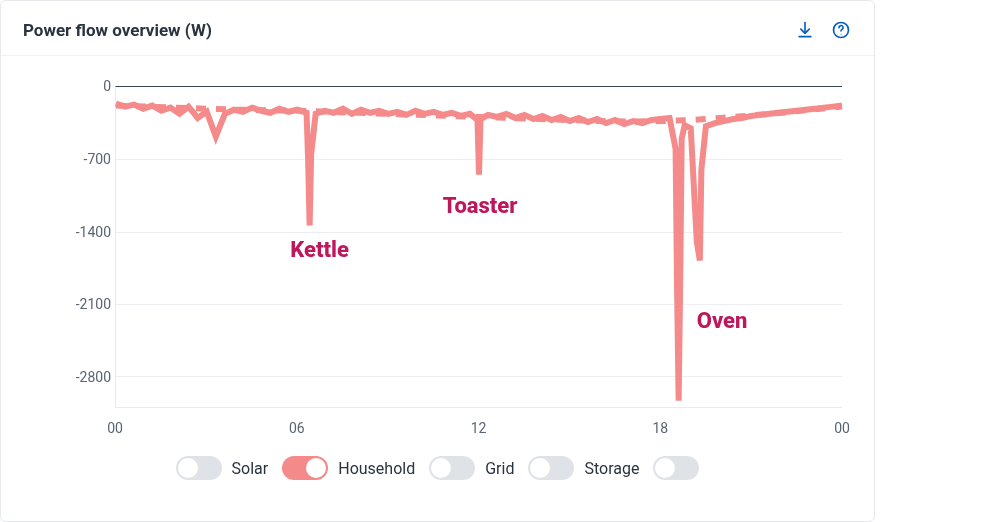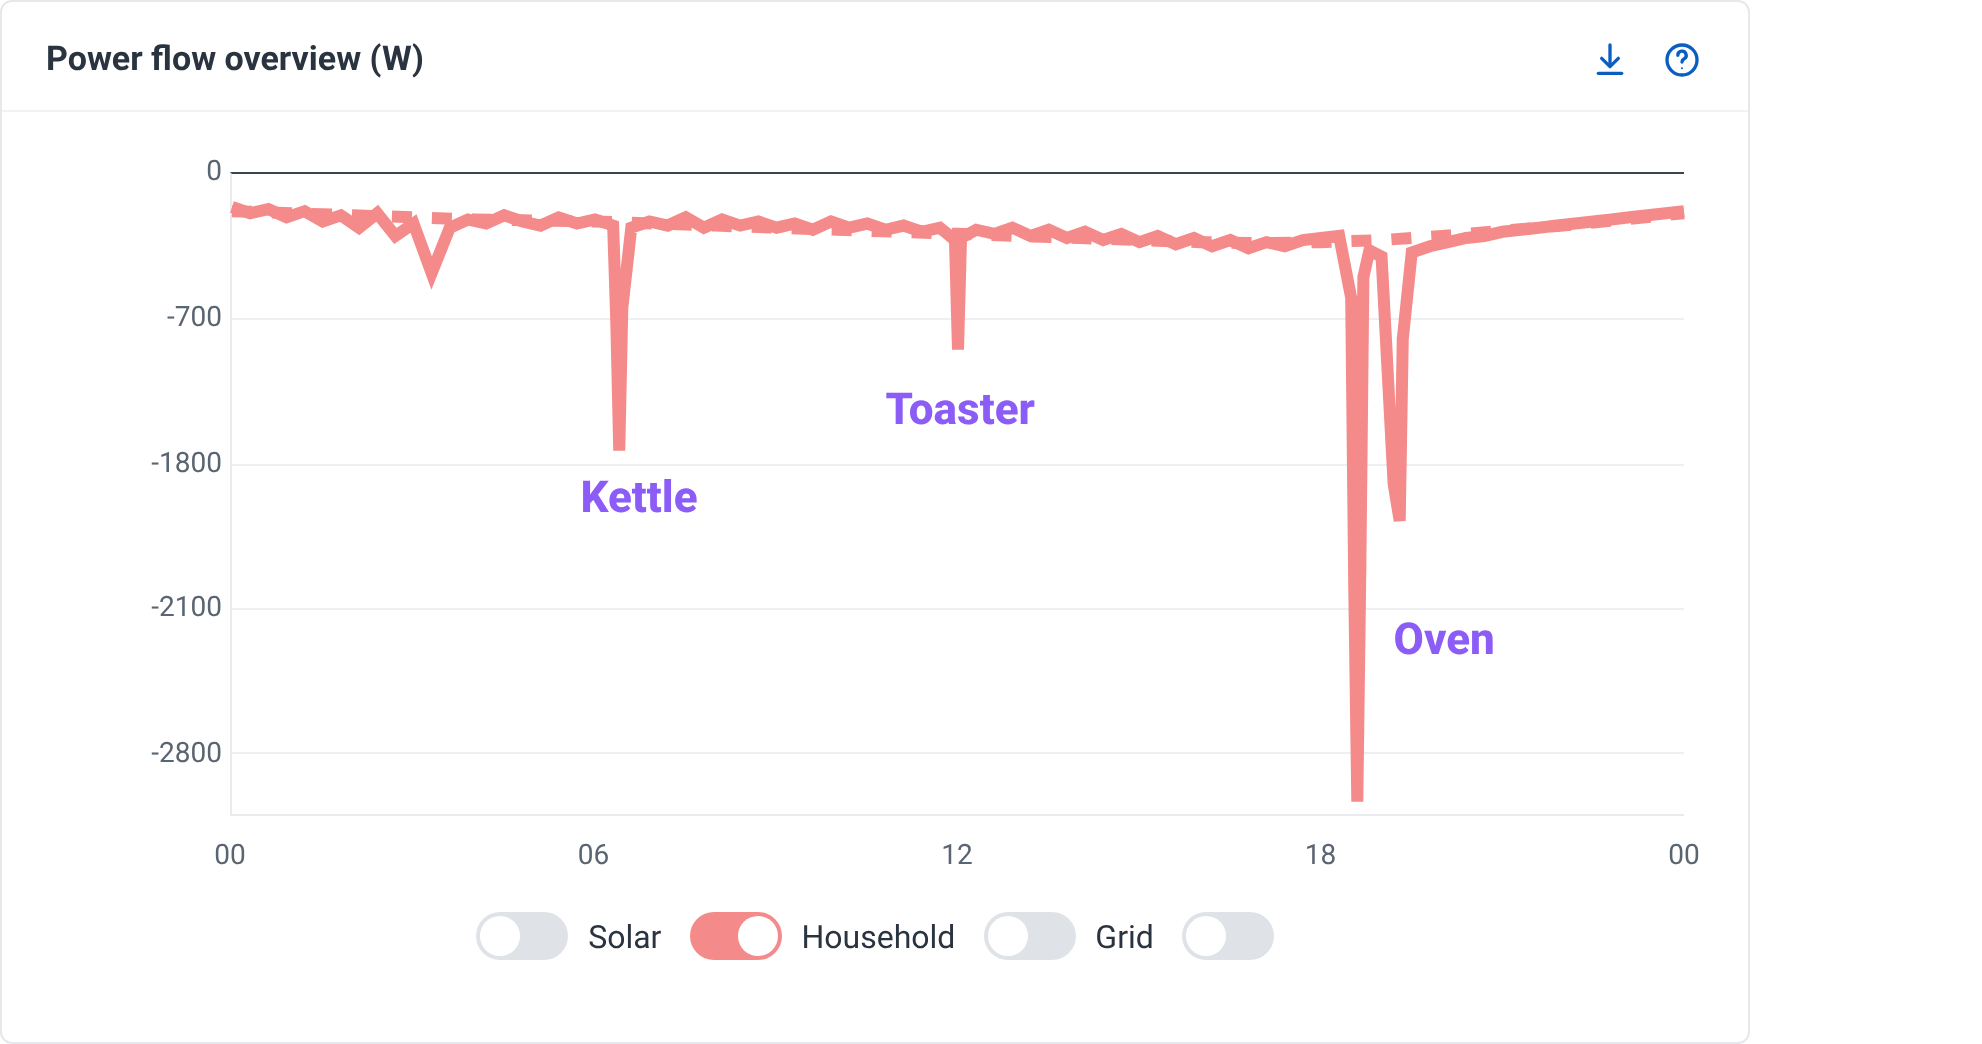--- a/index.html
+++ b/index.html
@@ -74,21 +74,21 @@
   .grid-line {
     position: absolute;
     left: 0; right: 0;
     height: 1px;
     background: #edeff2;
   }
   .annotation {
     position: absolute;
     font-size: 22px;
     font-weight: 800;
-    color: #8b5cf6;
+    color: #be185d;
     white-space: nowrap;
   }
   .legend-row {
     display: flex;
     align-items: flex-end;
     justify-content: center;
     gap: 14px;
     padding: 10px 20px 20px 20px;
     flex-wrap: nowrap;
   }
@@ -151,21 +151,21 @@
         </svg>
       </div>
     </div>
   </div>
 
   <div class="chart-area">
     <div class="chart-svg-wrap">
 
       <div class="y-tick" style="top:12px">0</div>
       <div class="y-tick" style="top:calc(12px + (100% - 50px)*0.226)">-700</div>
-      <div class="y-tick" style="top:calc(12px + (100% - 50px)*0.452)">-1800</div>
+      <div class="y-tick" style="top:calc(12px + (100% - 50px)*0.452)">-1400</div>
       <div class="y-tick" style="top:calc(12px + (100% - 50px)*0.677)">-2100</div>
       <div class="y-tick" style="top:calc(12px + (100% - 50px)*0.903)">-2800</div>
 
       <div class="plot">
         <div class="grid-line" style="top:22.6%"></div>
         <div class="grid-line" style="top:45.2%"></div>
         <div class="grid-line" style="top:67.7%"></div>
         <div class="grid-line" style="top:90.3%"></div>
 
         <svg class="series-svg" viewBox="0 0 1000 1000" preserveAspectRatio="none">
@@ -202,16 +202,22 @@
     <div class="toggle-item">
       <div class="toggle off">
           <div class="knob"></div>
         </div>
       <span>Grid</span>
     </div>
     <div class="toggle-item">
       <div class="toggle off">
           <div class="knob"></div>
         </div>
+      <span>Storage</span>
+    </div>
+    <div class="toggle-item">
+      <div class="toggle off">
+          <div class="knob"></div>
+        </div>
     </div>
   </div>
 
 </div>
 
 </body></html>

